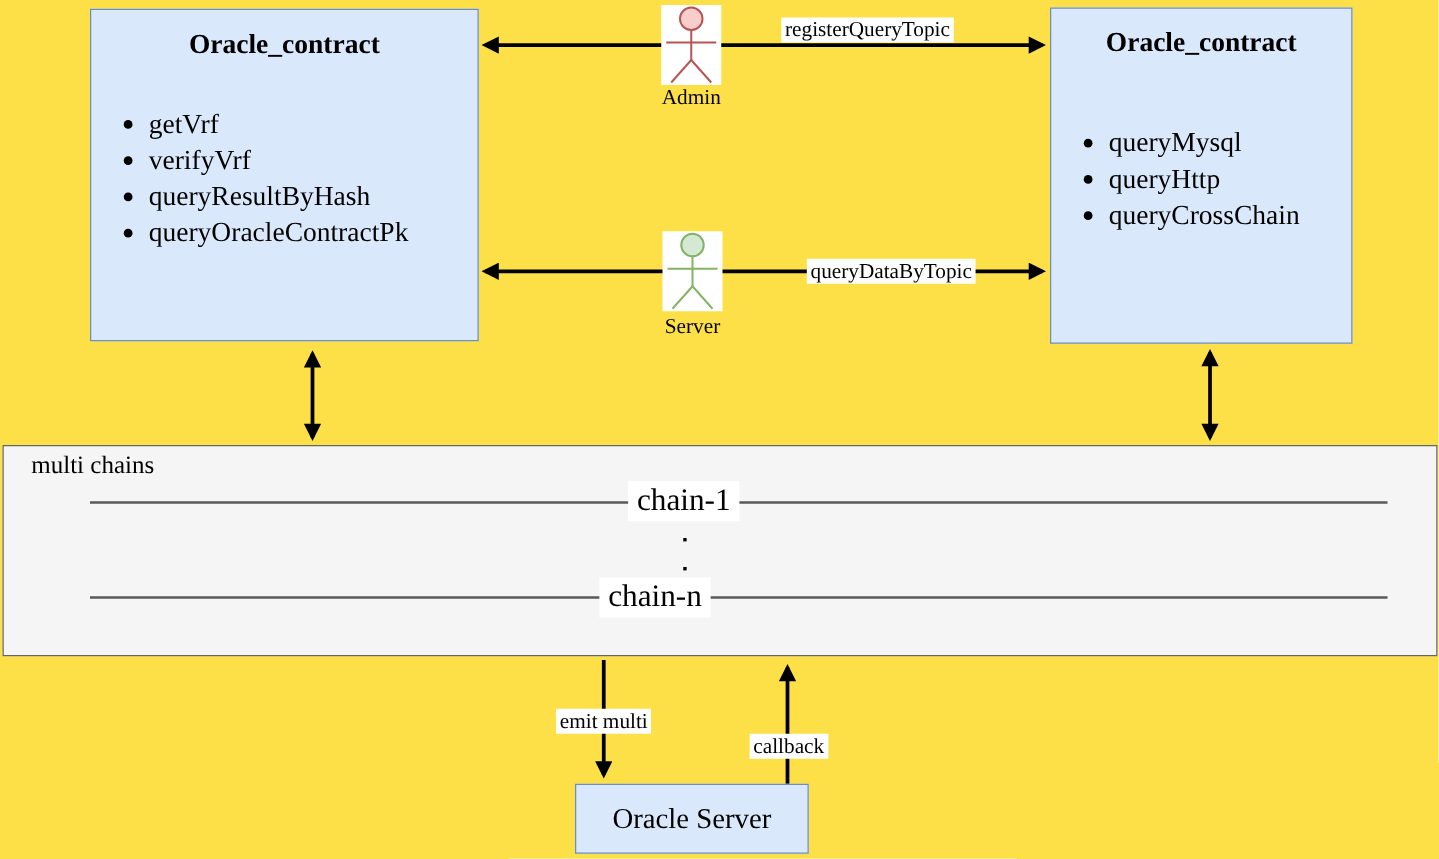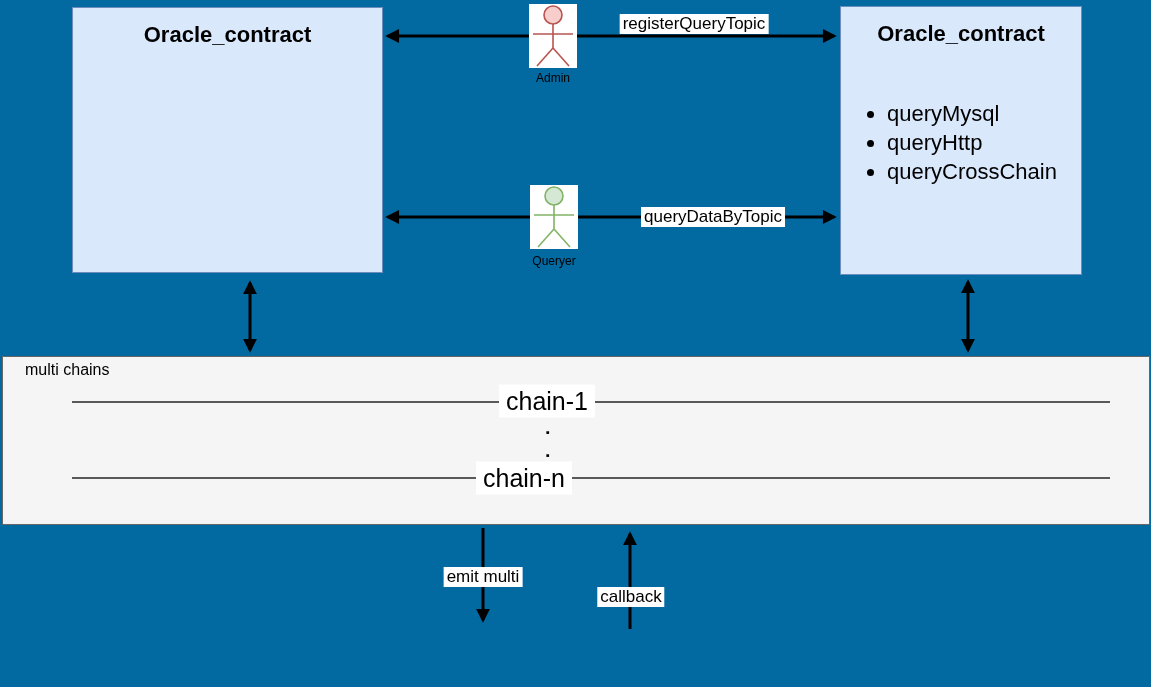--- a/index.html
+++ b/index.html
@@ -1,20 +1,20 @@
 <!DOCTYPE html>
 <html><head>
 <meta charset="utf-8">
 <style>
   html,body{margin:0;padding:0;background:#ffffff;}
   .canvas{
     position:relative;
     width:1151px;height:687px;
-    background:#0369a1;
-    font-family:Liberation Sans, sans-serif;
+    background:#fde047;
+    font-family:Liberation Serif, serif;
     overflow:hidden;
     color:#000;
   }
 
   
   .contract-box{
     position:absolute;
     background:#dae8fc;
     border:1px solid #6c8ebf;
     box-sizing:border-box;
@@ -46,39 +46,39 @@
   .chains-box{
     position:absolute;
     left:2px;top:356px;width:1146px;height:167px;
     background:#f5f5f5;
     border:1px solid #666666;
     box-sizing:content-box;
     z-index:0;
   }
   .chains-title{
     position:absolute;left:25px;top:361px;
-    font-size:16px;z-index:2;
+    font-size:20px;z-index:2;
   }
   .wire-label{
     position:absolute;
     transform:translate(-50%,-50%);
     background:#ffffff;
     padding:0 3px;
     font-size:17px;
     white-space:nowrap;
     z-index:2;
   }
   .chain-label{
     font-size:25px;
     padding:2px 7px;
   }
   .actor-label{
     position:absolute;
     transform:translate(-50%,-50%);
-    font-size:12px;
+    font-size:17px;
     white-space:nowrap;
     z-index:2;
   }
   .ellipsis{
     position:absolute;
     left:546px;top:421px;
     z-index:2;
     text-align:center;
   }
   .ellipsis .dot{
@@ -141,42 +141,51 @@
       <circle cx="554" cy="196" r="9" fill="#d5e8d4"></circle>
       <line x1="554" y1="205" x2="554" y2="229"></line>
       <line x1="534" y1="215" x2="574" y2="215"></line>
       <line x1="554" y1="229" x2="538" y2="247"></line>
       <line x1="554" y1="229" x2="570" y2="247"></line>
     </g>
   </svg>
 
   <div class="contract-box" style="left:72px;top:7px;width:311px;height:266px;">
     <div class="contract-title">Oracle_contract</div>
+    <ul class="method-list left">
+      <li>getVrf</li>
+      <li>verifyVrf</li>
+      <li>queryResultByHash</li>
+      <li>queryOracleContractPk</li>
+    </ul>
   </div>
 
   <div class="contract-box" style="left:840px;top:6px;width:242px;height:269px;">
     <div class="contract-title">Oracle_contract</div>
     <ul class="method-list right">
       <li>queryMysql</li>
       <li>queryHttp</li>
       <li>queryCrossChain</li>
     </ul>
   </div>
 
   <div class="wire-label" style="left:694px;top:24px;">registerQueryTopic</div>
   <div class="wire-label" style="left:693px;top:217px;margin-left:20px;">queryDataByTopic</div>
 
   <div class="actor-label" style="left:553px;top:78px;">Admin</div>
-  <div class="actor-label" style="left:554px;top:261px;">Queryer</div>
+  <div class="actor-label" style="left:554px;top:261px;">Server</div>
 
   <div class="chains-title">multi chains</div>
   <div class="wire-label chain-label" style="left:547px;top:401px;">chain-1</div>
   <div class="wire-label chain-label" style="left:524px;top:478px;">chain-n</div>
   <div class="ellipsis">
     <span class="dot">▪</span>
     <span class="dot">▪</span>
   </div>
 
   <div class="wire-label" style="left:483px;top:577px;">emit multi</div>
   <div class="wire-label" style="left:631px;top:577px;margin-top:20px;">callback</div>
 
+  <div class="server-box">
+    <span>Oracle Server</span>
+  </div>
 
 </div>
 
 </body></html>

